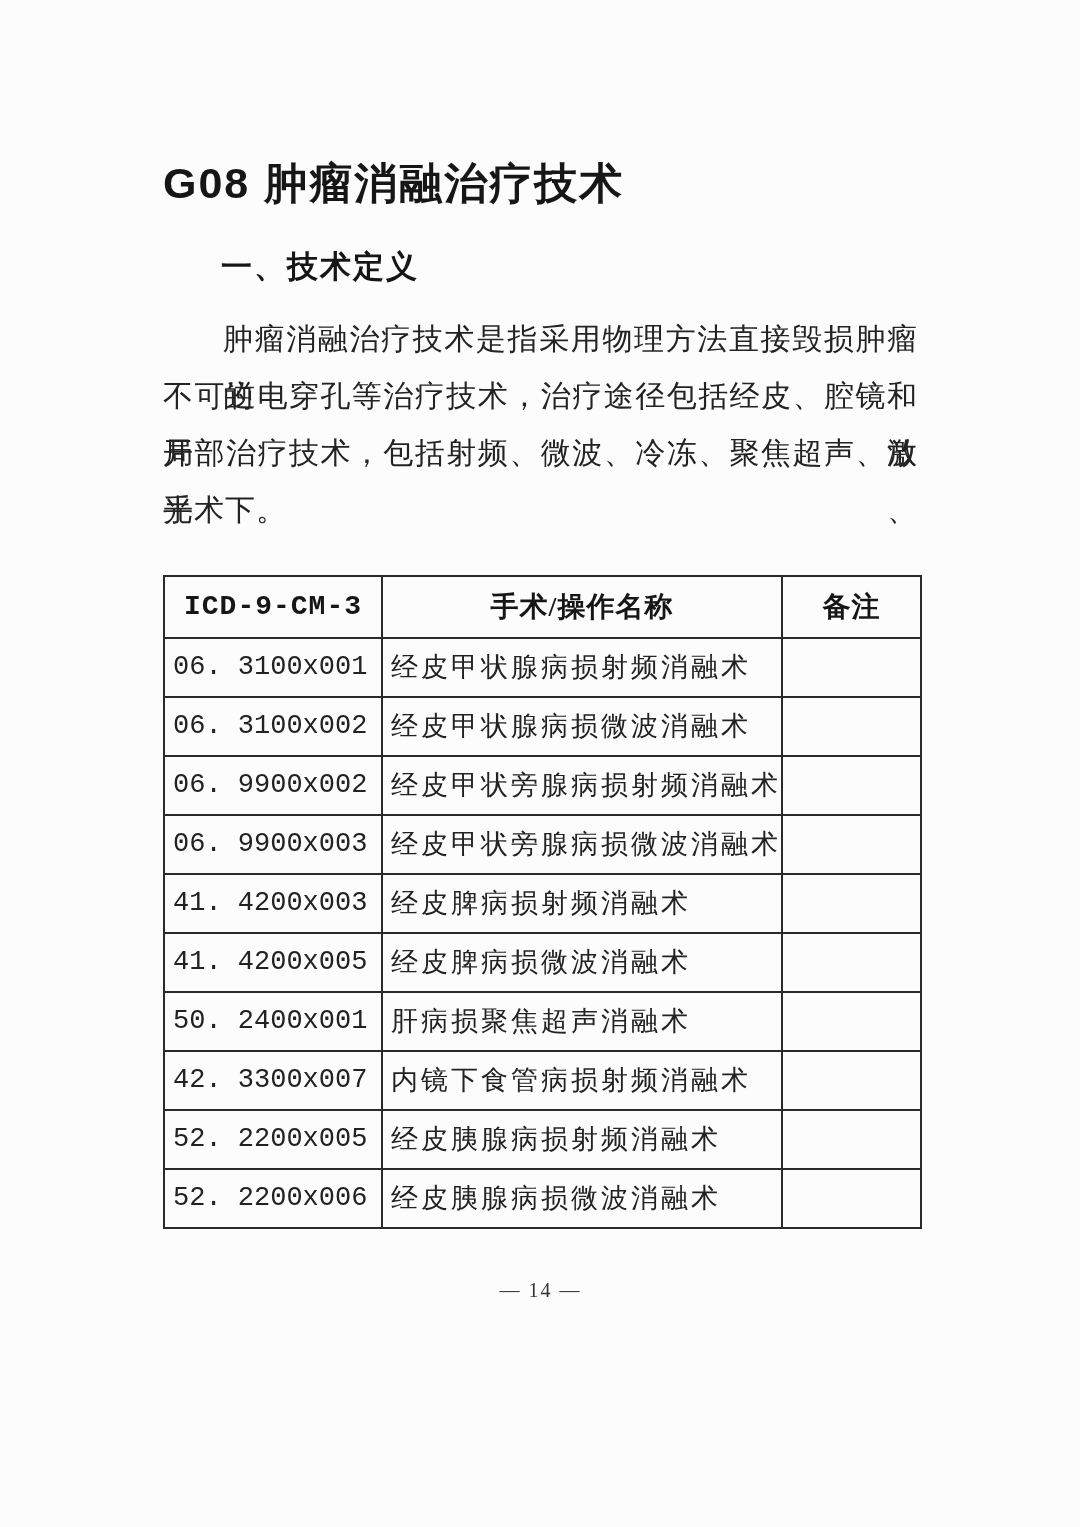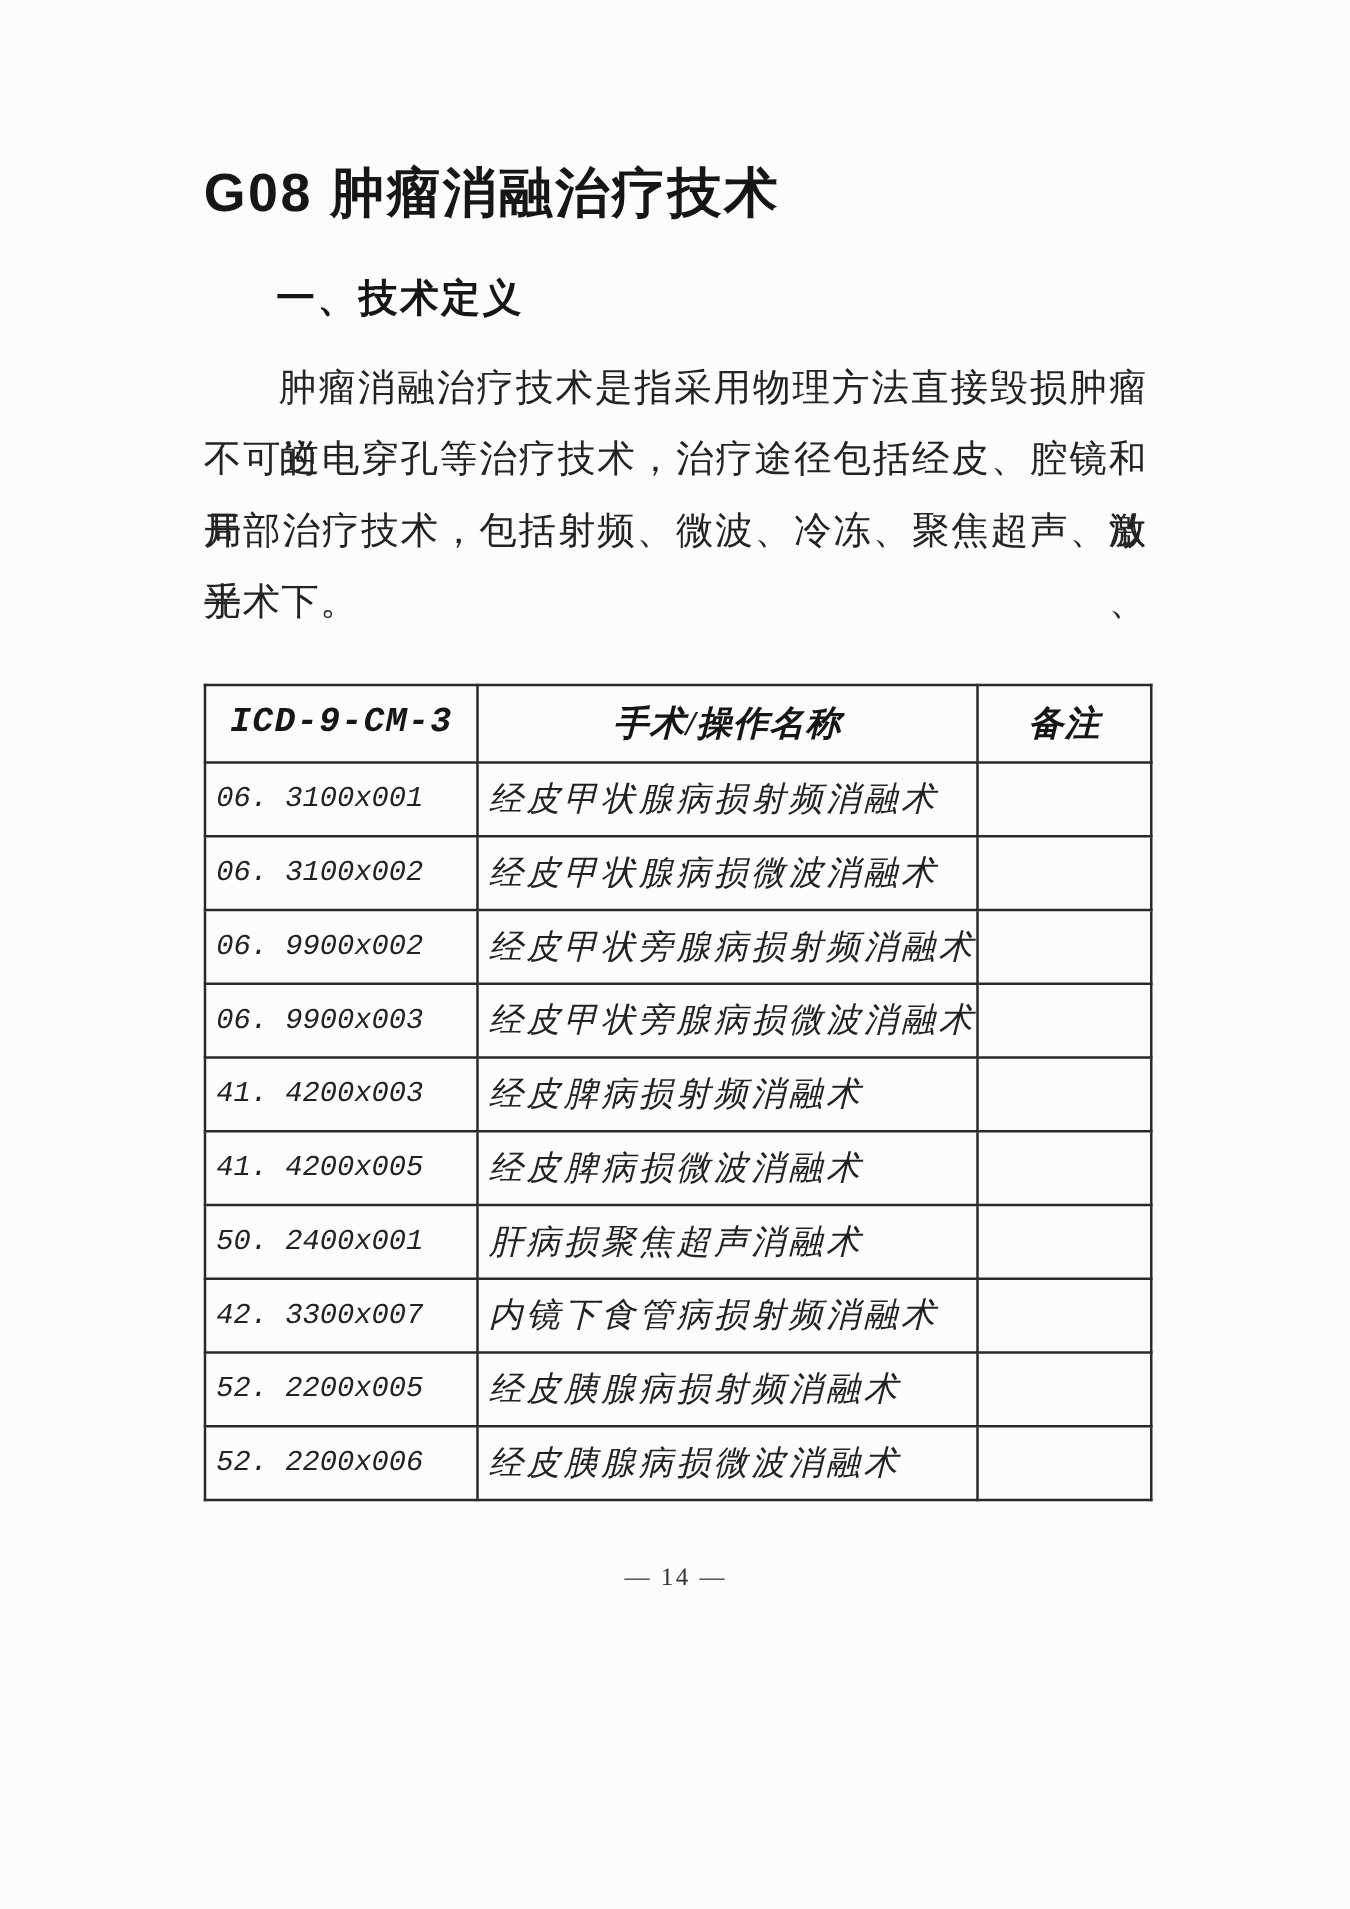--- a/index.html
+++ b/index.html
@@ -18,20 +18,21 @@
     padding: 130px 162px 0 163px;
   }
   .doc-title {
     font-family: "Liberation Sans", sans-serif;
     font-weight: 700;
     font-size: 43px;
     line-height: 1.2;
     letter-spacing: 2px;
     color: #161616;
     white-space: nowrap;
+    margin-top: 28px;
   }
   .sec-heading {
     font-family: "Liberation Sans", sans-serif;
     font-weight: 700;
     font-size: 31px;
     color: #161616;
     margin-left: 58px;
     letter-spacing: 2px;
   }
   .sec-heading.first { margin-top: 36px; }
@@ -49,21 +50,20 @@
     white-space: normal;
     text-align: justify;
     text-align-last: justify;
   }
   .para-line.indent { padding-left: 60px; }
   table.proc-table {
     margin-top: 37px;
     border-collapse: collapse;
     table-layout: fixed;
     width: 757px;
-    font-style: italic;
   }
   .proc-table col.c-code { width: 218px; }
   .proc-table col.c-name { width: 400px; }
   .proc-table col.c-note { width: 139px; }
   .proc-table th, .proc-table td {
     border: 2px solid #2a2a2a;
     vertical-align: middle;
     overflow: hidden;
   }
   .proc-table th {
@@ -71,21 +71,21 @@
     font-size: 28px;
     font-weight: 700;
     text-align: center;
     letter-spacing: 1px;
     color: #161616;
   }
   .proc-table th.h-code { font-family: "Liberation Mono", monospace; }
   .proc-table td { height: 59px; }
   .proc-table td.code {
     font-family: "Liberation Mono", monospace;
-    font-size: 23px;
+    font-size: 27px;
     padding-left: 8px;
     color: #222222;
     white-space: nowrap;
   }
   .proc-table td.name {
     font-size: 27px;
     letter-spacing: 3px;
     padding-left: 8px;
     color: #222222;
     white-space: nowrap;

